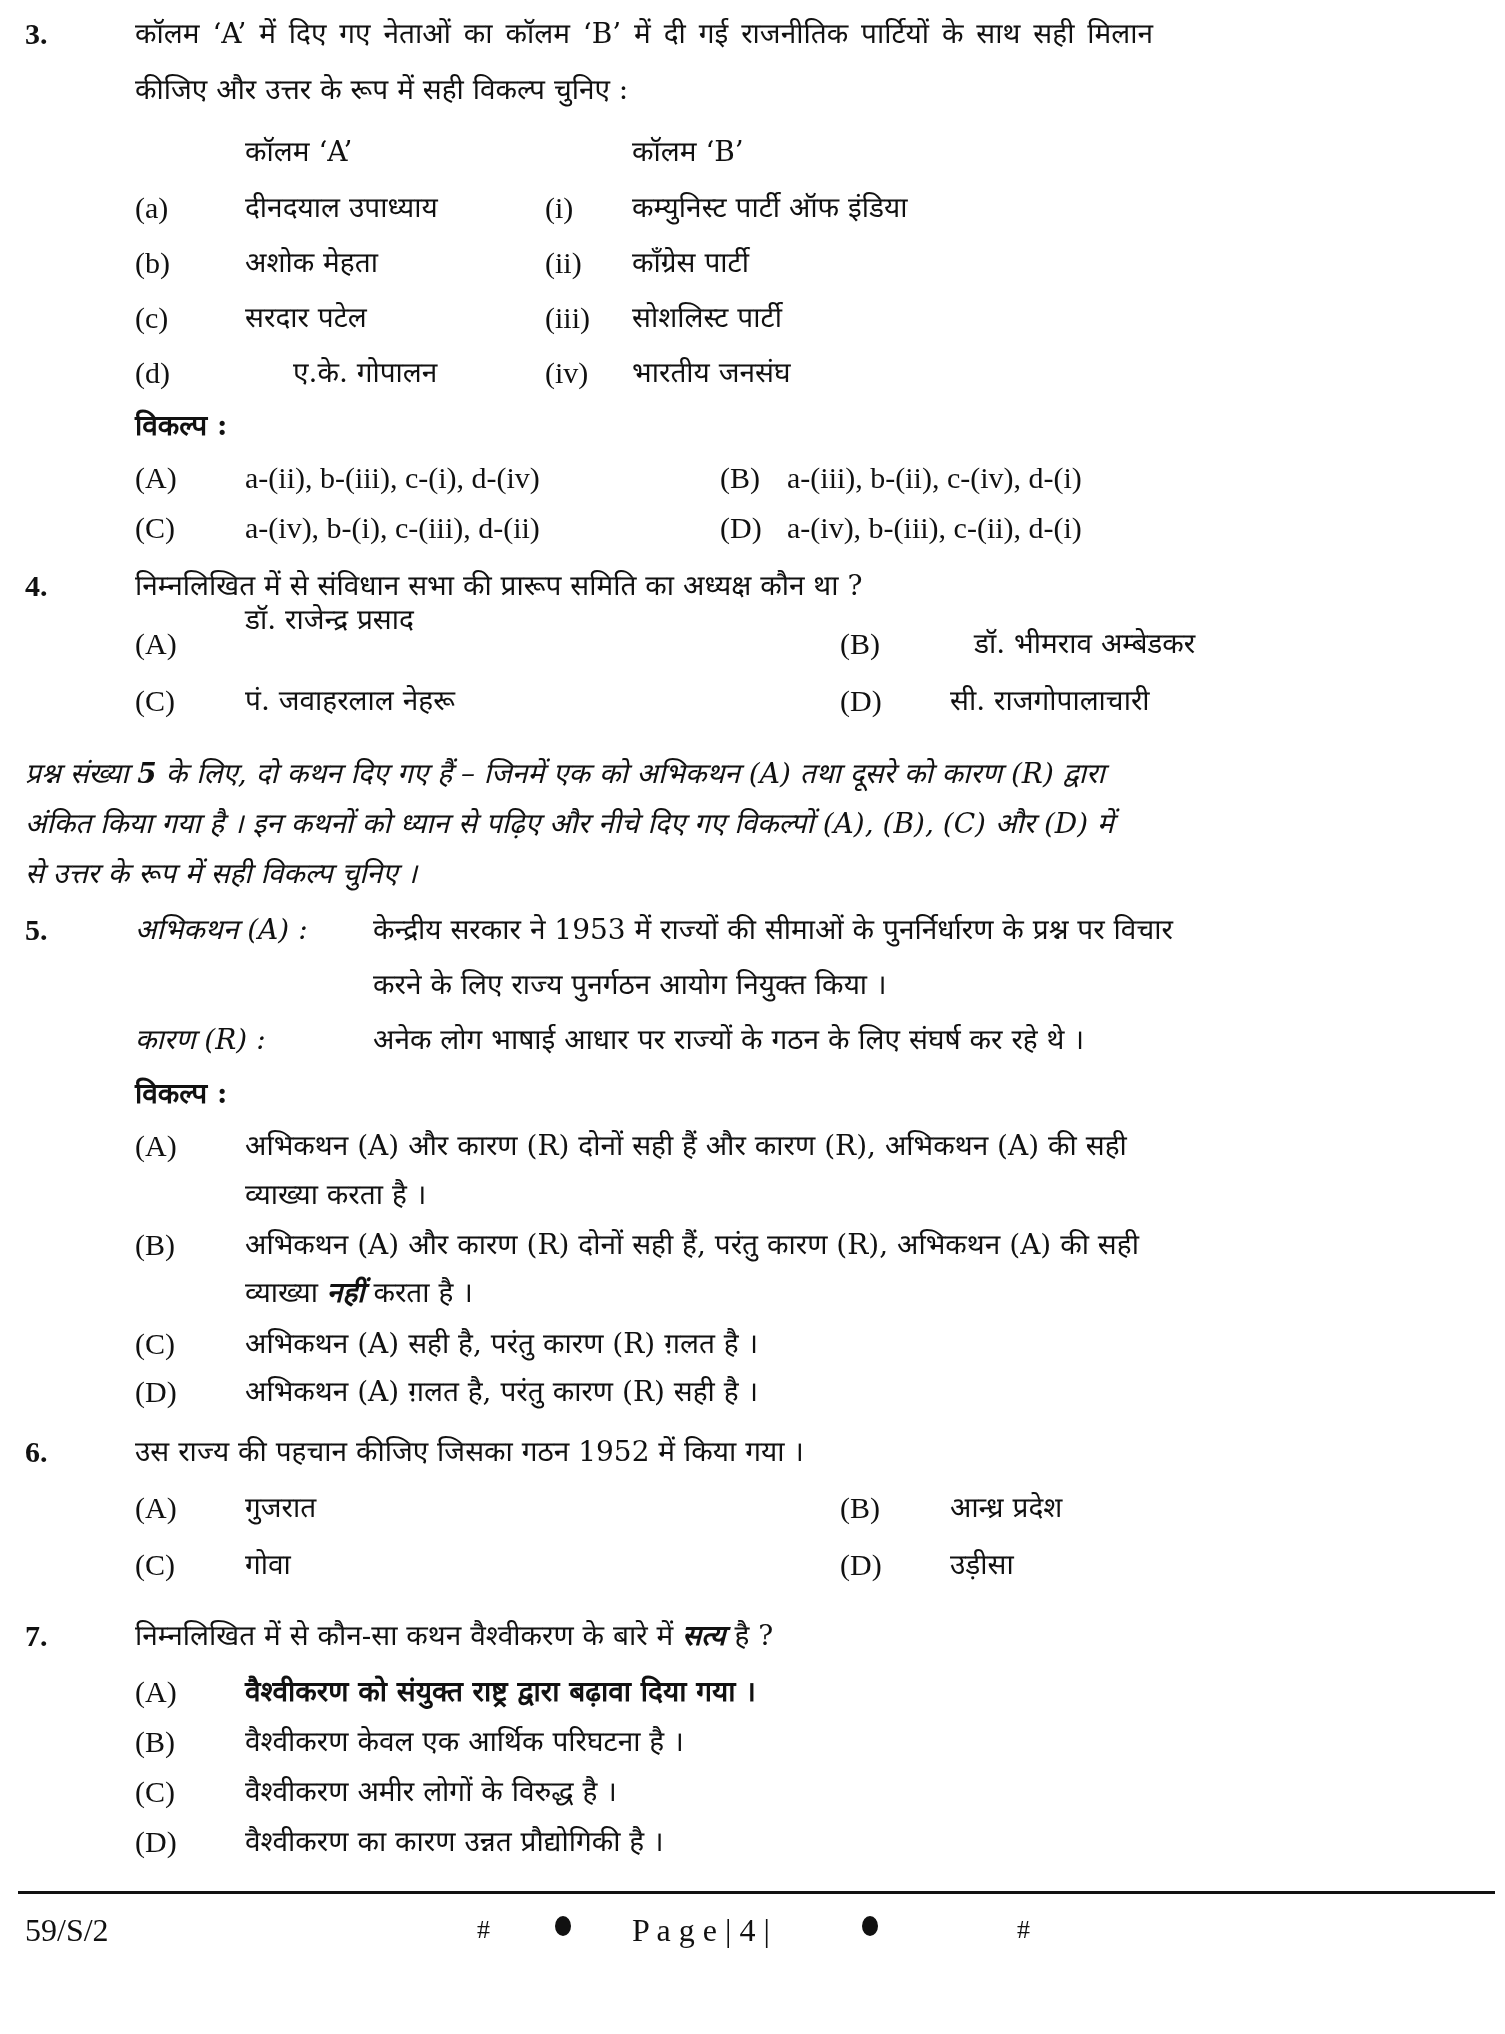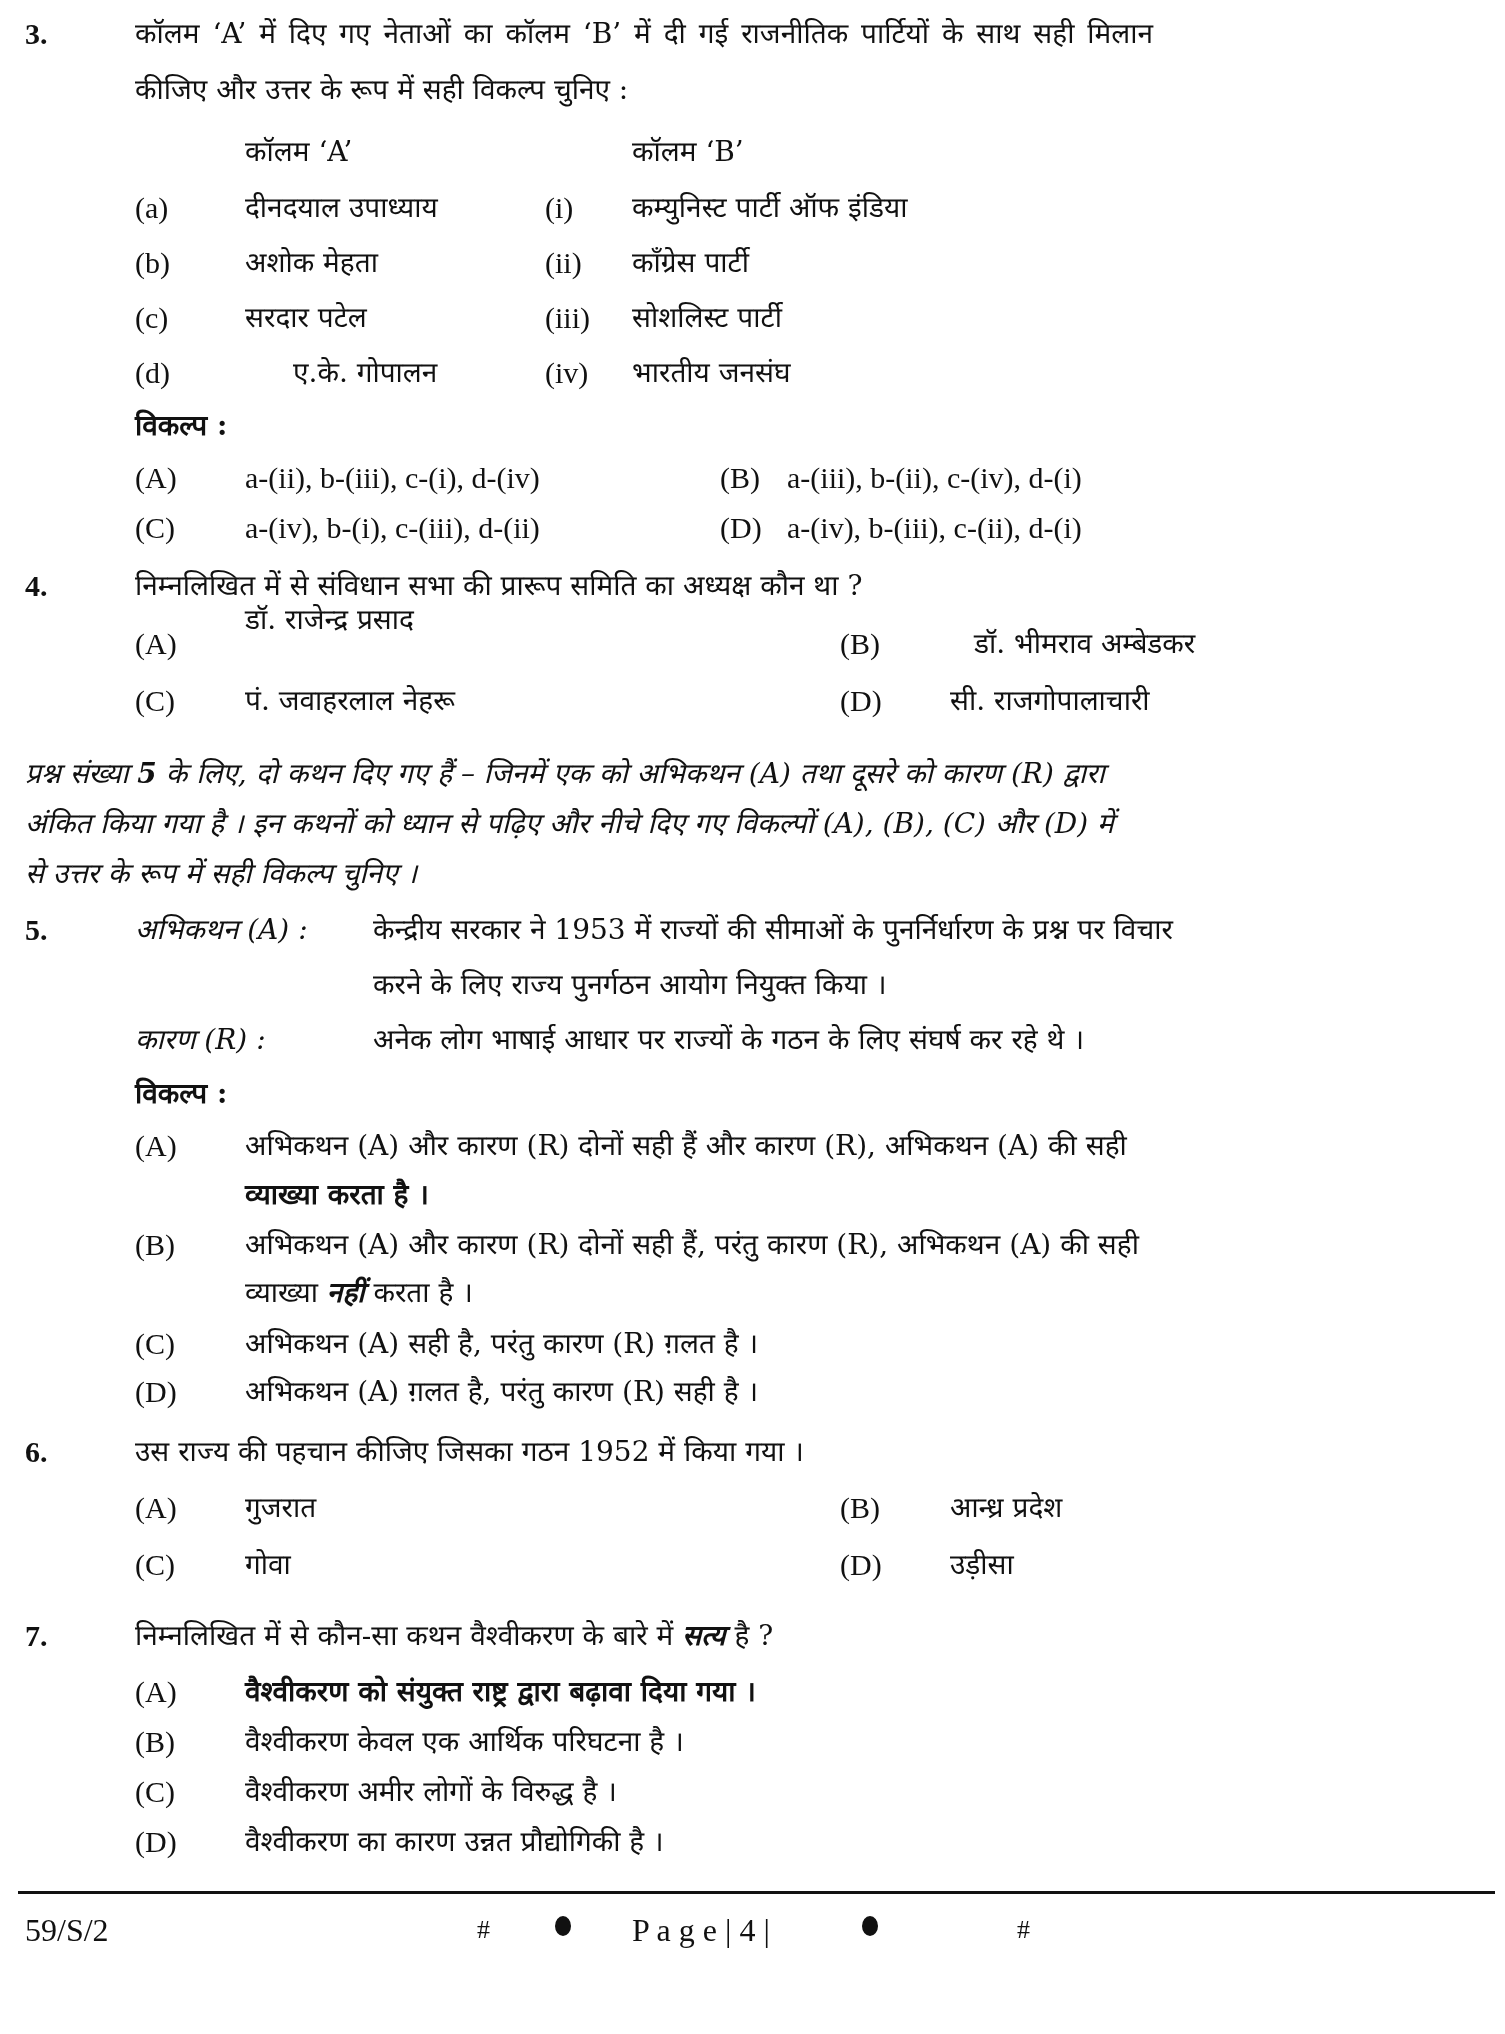--- a/index.html
+++ b/index.html
@@ -90,21 +90,21 @@
   <div class="ln" style="left:373px;top:912px;">केन्द्रीय सरकार ने 1953 में राज्यों की सीमाओं के पुनर्निर्धारण के प्रश्न पर विचार</div>
   <div class="ln" style="left:373px;top:967px;">करने के लिए राज्य पुनर्गठन आयोग नियुक्त किया ।</div>
 
   <div class="ln it" style="left:135px;top:1022px;">कारण (R) :</div>
   <div class="ln" style="left:373px;top:1022px;">अनेक लोग भाषाई आधार पर राज्यों के गठन के लिए संघर्ष कर रहे थे ।</div>
 
   <div class="ln bold" style="left:135px;top:1076px;">विकल्प :</div>
 
   <div class="ln lbl" style="left:135px;top:1128px;">(A)</div>
   <div class="ln" style="left:245px;top:1128px;">अभिकथन (A) और कारण (R) दोनों सही हैं और कारण (R), अभिकथन (A) की सही</div>
-  <div class="ln" style="left:245px;top:1177px;font-weight:bold;">व्याख्या करता है ।</div>
+  <div class="ln" style="left:245px;top:1177px;">व्याख्या करता है ।</div>
 
   <div class="ln lbl" style="left:135px;top:1227px;">(B)</div>
   <div class="ln" style="left:245px;top:1227px;">अभिकथन (A) और कारण (R) दोनों सही हैं, परंतु कारण (R), अभिकथन (A) की सही</div>
   <div class="ln" style="left:245px;top:1275px;">
     <span>व्याख्या </span><span class="bi">नहीं</span><span> करता है ।</span>
   </div>
 
   <div class="ln lbl" style="left:135px;top:1326px;">(C)</div>
   <div class="ln" style="left:245px;top:1326px;text-align:center;">अभिकथन (A) सही है, परंतु कारण (R) ग़लत है ।</div>
 

